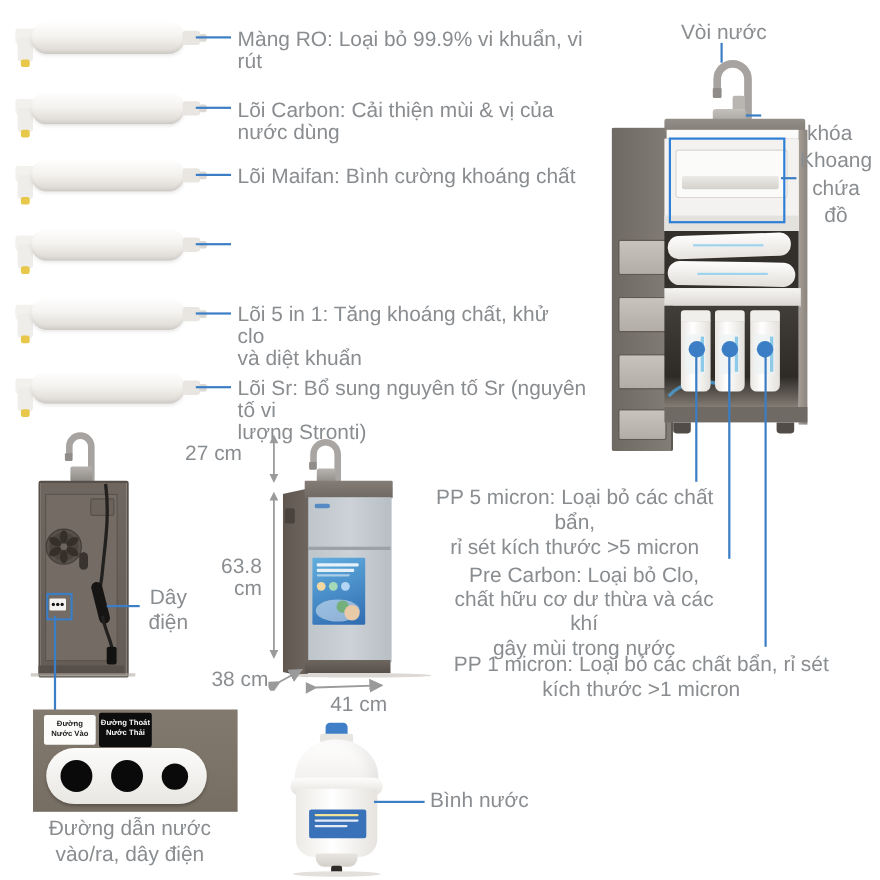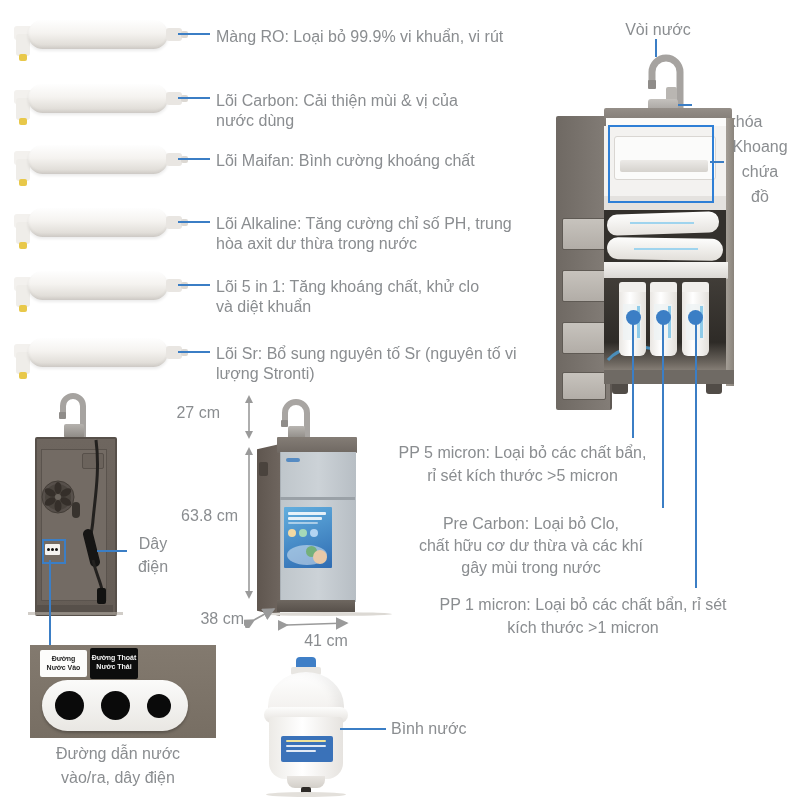--- a/index.html
+++ b/index.html
@@ -1,19 +1,19 @@
 <!DOCTYPE html>
 <html><head>
 <meta charset="utf-8">
 <style>
   html,body{margin:0;padding:0;background:#ffffff;}
   #stage{position:relative;width:800px;height:800px;background:#ffffff;overflow:hidden;
          font-family:"Liberation Sans","DejaVu Sans",sans-serif;}
   .abs{position:absolute;}
-  .lbl{position:absolute;font-size:16px;line-height:20px;color:#8a8d90;white-space:pre-line;}
+  .lbl{position:absolute;font-size:19px;line-height:20px;color:#8a8d90;white-space:pre-line;}
   .tc{text-align:center;}
   .tr{text-align:right;}
   .bl{position:absolute;background:#3b7ec5;}
   .hl{height:2px;}
   .vl{width:2px;}
   
   .hfil{position:absolute;left:8px;width:182px;height:60px;}
   .hf-body{position:absolute;left:20px;top:16px;width:140px;height:29px;border-radius:15px;
            background:linear-gradient(180deg,#fefefe 0%,#f5f3f0 45%,#e4e1dc 80%,#d9d5d0 100%);
            box-shadow:0 2px 3px rgba(0,0,0,0.08), inset 0 -2px 3px rgba(0,0,0,0.06);}
@@ -94,22 +94,20 @@
   <div class="bl hl" style="left:178px;top:97px;width:32px"></div>
   <div class="bl hl" style="left:178px;top:158px;width:32px"></div>
   <div class="bl hl" style="left:178px;top:221px;width:32px"></div>
   <div class="bl hl" style="left:178px;top:284px;width:32px"></div>
   <div class="bl hl" style="left:178px;top:351px;width:32px"></div>
 
   <div class="lbl" style="left:216px;top:27px;width:330px">Màng RO: Loại bỏ 99.9% vi khuẩn, vi rút</div>
   <div class="lbl" style="left:216px;top:91px;width:290px">Lõi Carbon: Cải thiện mùi &amp; vị của
 nước dùng</div>
   <div class="lbl" style="left:216px;top:151px;width:330px">Lõi Maifan: Bình cường khoáng chất</div>
-  <div class="lbl" style="left:216px;top:214px;width:330px">Lõi Alkaline: Tăng cường chỉ số PH, trung
-hòa axit dư thừa trong nước</div>
   <div class="lbl" style="left:216px;top:277px;width:300px">Lõi 5 in 1: Tăng khoáng chất, khử clo
 và diệt khuẩn</div>
   <div class="lbl" style="left:216px;top:344px;width:330px">Lõi Sr: Bổ sung nguyên tố Sr (nguyên tố vi
 lượng Stronti)</div>
 
   <div class="lbl tc" style="left:614px;top:20px;width:88px">Vòi nước</div>
   <div class="bl vl" style="left:655px;top:39px;height:18px"></div>
 
   <svg class="abs" style="left:640px;top:54px" width="48" height="70">
     <path d="M12,28 V18 A14,14 0 0 1 40,18 V70" stroke="#a6a3a0" stroke-width="7" fill="none"></path>

